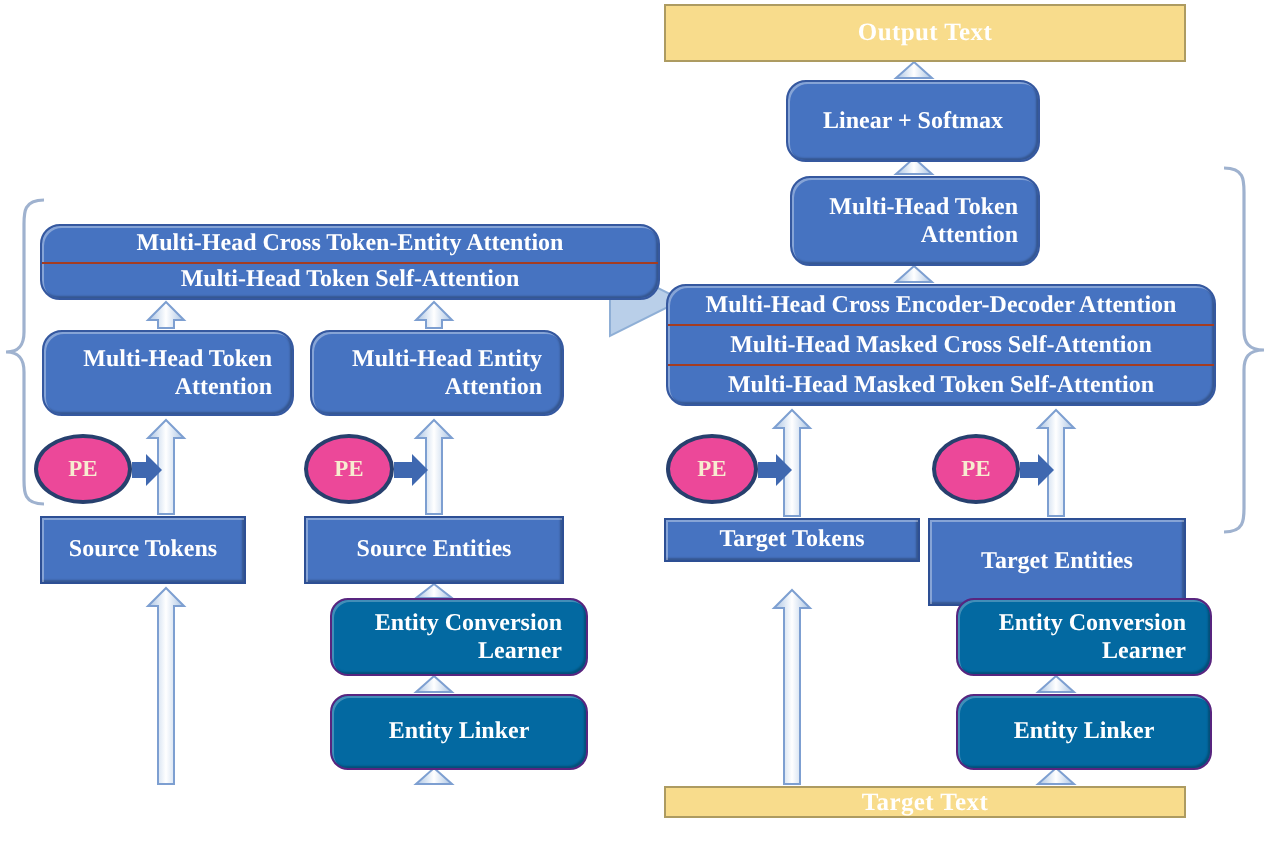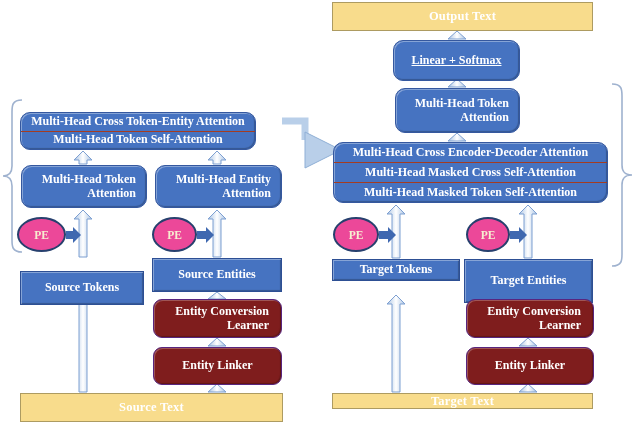--- a/index.html
+++ b/index.html
@@ -11,22 +11,23 @@
     position:absolute;box-sizing:border-box;display:flex;align-items:center;justify-content:center;
     text-align:right;color:#ffffff;font-weight:bold;z-index:2;line-height:1.15;
   }
   .blue{
     background:#4673c1;border:1px solid #35589f;
     box-shadow:inset 1px 1px 0 rgba(255,255,255,.35), inset -1px -1px 1px rgba(0,0,0,.25);
   }
   .rounded{border-radius:10px;}
   .rect{border:1.5px solid #2d4f94;}
   .purple{
-    background:#7f1d1d;border:1px solid #58257f;border-radius:9px;
+    background:#0369a1;border:1px solid #58257f;border-radius:9px;
     box-shadow:inset 1px 1px 0 rgba(255,255,255,.25), inset -1px -1px 1px rgba(0,0,0,.25);
+    margin-left:12px;
   }
   .yellow{
     background:#f8dc8c;border:1px solid #ad9b61;
   }
   .stack{flex-direction:column;align-items:stretch;padding:0;}
   .stack-row{flex:1;display:flex;align-items:center;justify-content:center;font-size:12px;}
   .stack-row.sep{border-top:1.5px solid #a43c21;}
   .lbl-12{font-size:12px;}
   .lbl-125{font-size:12.5px;letter-spacing:.2px;}
   .pe{
@@ -75,43 +76,42 @@
     <polygon points="379,231 388,231 388,227 396,235 388,243 388,239 379,239" fill="#3f68b0"></polygon>
     <polygon points="510,231 519,231 519,227 527,235 519,243 519,239 510,239" fill="#3f68b0"></polygon>
 
     <path d="M282,121 L305,121 L305,140" fill="none" stroke="#b9cfe9" stroke-width="7"></path>
     <polygon points="305,132 305,168 341,150" fill="#b9cfe9" stroke="#8fafd6" stroke-width="1"></polygon>
 
     <path d="M22,100 C12,100 12,106 12,112 L12,166 C12,172 10,176 3,176 C10,176 12,180 12,186 L12,240 C12,246 12,252 22,252" fill="none" stroke="#9fb2cf" stroke-width="1.6"></path>
     <path d="M612,84 C622,84 622,90 622,96 L622,165 C622,171 624,175 632,175 C624,175 622,179 622,185 L622,254 C622,260 622,266 612,266" fill="none" stroke="#9fb2cf" stroke-width="1.6"></path>
   </svg>
 
-  <div class="box blue rounded stack" style="left:20px;top:112px;width:236px;height:38px;">
+  <div class="box blue rounded stack" style="left:20px;top:112px;width:310px;height:38px;">
     <div class="stack-row">Multi-Head Cross Token-Entity Attention</div>
     <div class="stack-row sep">Multi-Head Token Self-Attention</div>
   </div>
 
   <div class="box blue rounded lbl-12" style="left:21px;top:165px;width:126px;height:43px;padding:0 10px;">Multi-Head Token Attention</div>
 
   <div class="box blue rounded lbl-12" style="left:155px;top:165px;width:127px;height:43px;padding:0 10px;">Multi-Head Entity Attention</div>
 
   <div class="pe" style="left:17px;top:217px;width:49px;height:35px;">PE</div>
   <div class="pe" style="left:152px;top:217px;width:45px;height:35px;">PE</div>
 
-  <div class="box blue rect lbl-12" style="left:20px;top:258px;width:124px;height:34px;margin-top:13px;">Source Tokens</div>
+  <div class="box blue rect lbl-12" style="left:20px;top:258px;width:103px;height:34px;">Source Tokens</div>
   <div class="box blue rect lbl-12" style="left:152px;top:258px;width:130px;height:34px;">Source Entities</div>
 
   <div class="box purple lbl-12" style="left:153px;top:299px;width:129px;height:39px;padding:0 12px;">Entity Conversion Learner</div>
   <div class="box purple lbl-12" style="left:153px;top:347px;width:129px;height:38px;">Entity Linker</div>
 
-  <div class="box yellow lbl-125" style="left:20px;top:393px;width:263px;height:29px;">Source Text</div>
 
   <div class="box yellow lbl-125" style="left:332px;top:2px;width:261px;height:29px;">Output Text</div>
 
-  <div class="box blue rounded lbl-12" style="left:393px;top:40px;width:127px;height:41px;text-decoration:underline;">Linear + Softmax</div>
+  <div class="box blue rounded lbl-12" style="left:393px;top:40px;width:127px;height:41px;">Linear + Softmax</div>
 
   <div class="box blue rounded lbl-12" style="left:395px;top:88px;width:125px;height:45px;padding:0 10px;">Multi-Head Token Attention</div>
 
   <div class="box blue rounded stack" style="left:333px;top:142px;width:275px;height:61px;">
     <div class="stack-row">Multi-Head Cross Encoder-Decoder Attention</div>
     <div class="stack-row sep">Multi-Head Masked Cross Self-Attention</div>
     <div class="stack-row sep">Multi-Head Masked Token Self-Attention</div>
   </div>
 
   <div class="pe" style="left:333px;top:217px;width:46px;height:35px;">PE</div>

